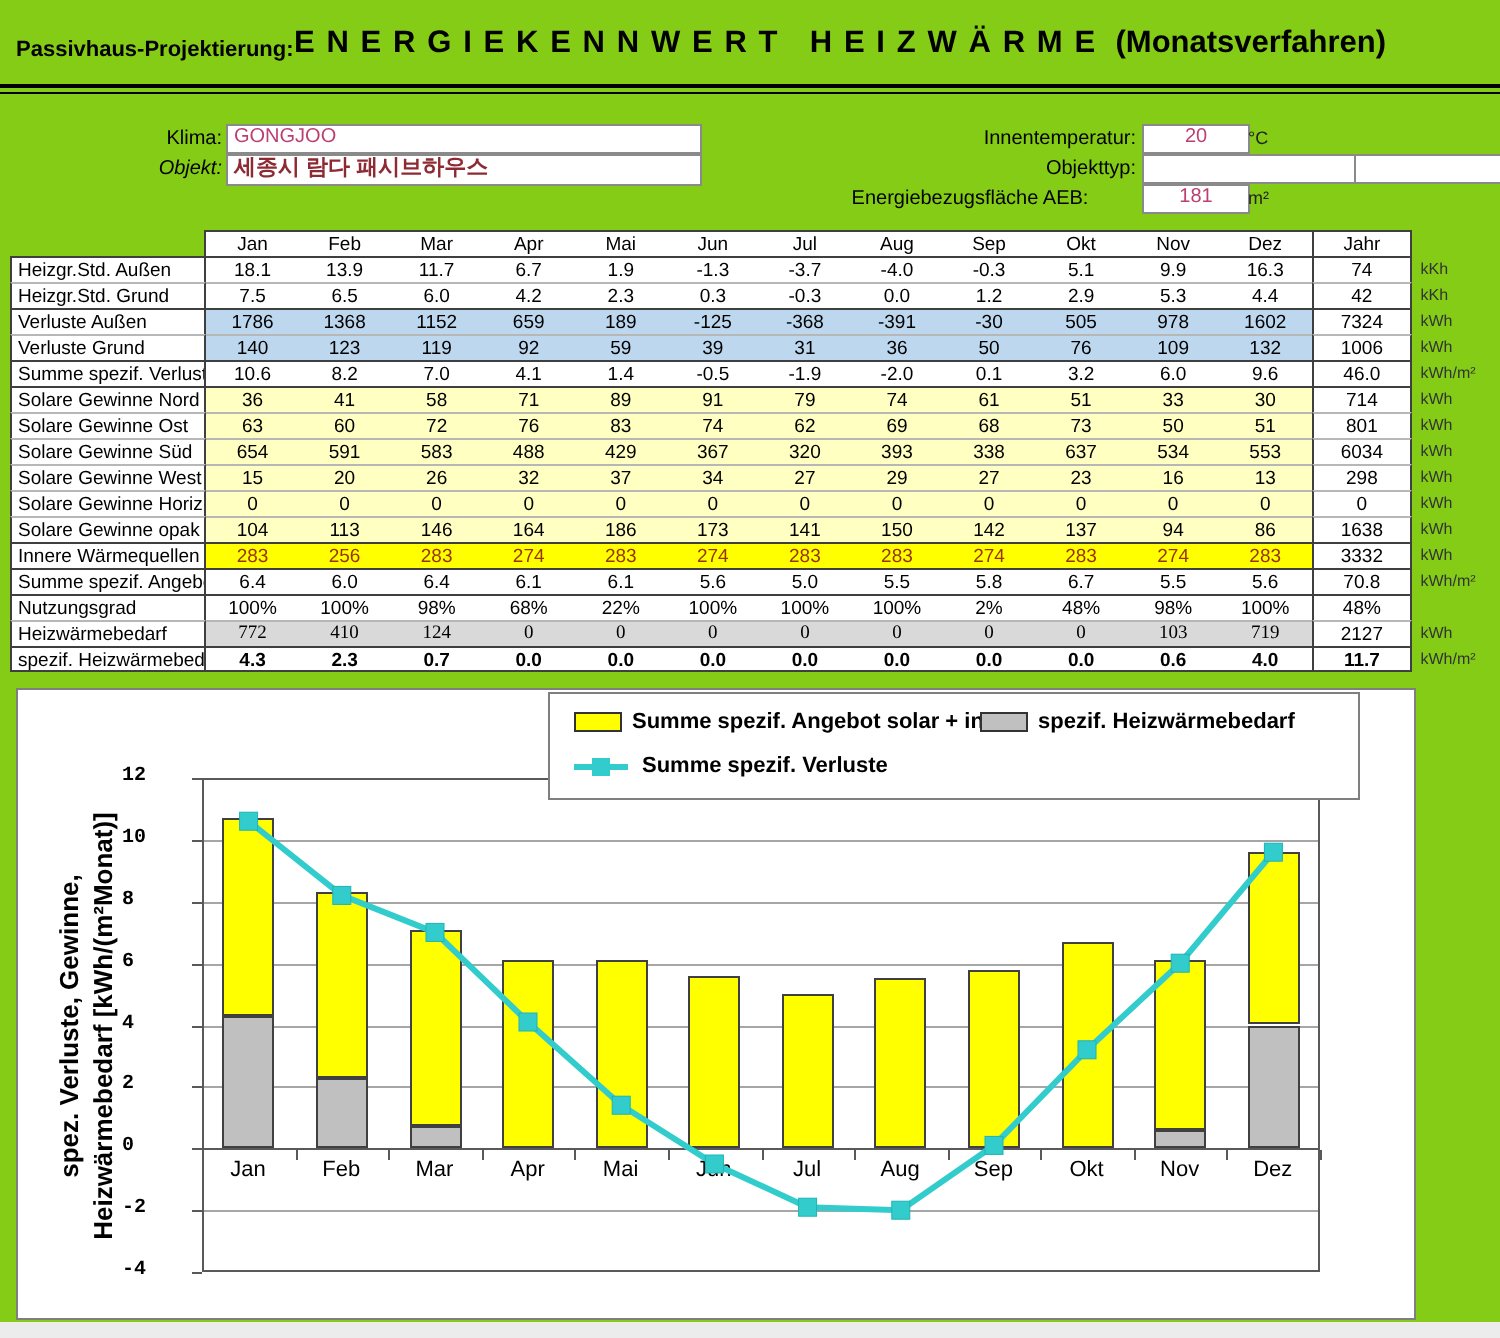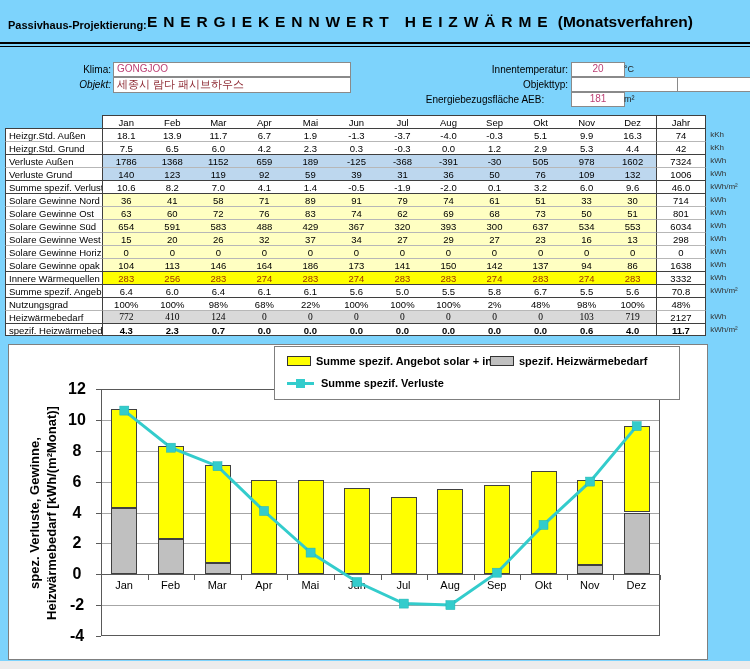--- a/index.html
+++ b/index.html
@@ -1,31 +1,31 @@
 <!DOCTYPE html>
 <html><head>
 <meta charset="utf-8">
 <style>
   html,body{margin:0;padding:0;background:#fff;}
-  .page{position:relative;width:750px;height:669px;background:#7dd3fc;overflow:hidden;
+  .page{position:relative;width:750px;height:669px;background:#84cc16;overflow:hidden;
         font-family:"Liberation Sans","DejaVu Sans",sans-serif;color:#000;}
   .abs{position:absolute;}
 
   
   .app-label{left:8px;top:19px;font-size:11px;font-weight:bold;}
   .title{left:120px;top:13px;width:600px;text-align:center;font-size:15.5px;font-weight:bold;white-space:nowrap;}
   .title .sp{letter-spacing:0.38em;}
   .rule1{left:0;top:42px;width:750px;height:2px;background:#000;}
   .rule2{left:0;top:46px;width:750px;height:1px;background:#000;}
 
   
   .flabel{font-size:10px;text-align:right;white-space:nowrap;}
   .fbox{border:1px solid #8a8a8a;background:#fff;font-size:10px;line-height:12px;padding:0 3px;overflow:hidden;white-space:nowrap;}
   .v-klima{color:#bc3f74;}
-  .v-objekt{color:#8e2a33;font-weight:normal;font-size:11px;}
+  .v-objekt{color:#8e2a33;font-weight:bold;font-size:11px;}
   .v-num{color:#bc3f74;text-align:center;}
   .funit{font-size:9px;color:#222;}
 
   
   .tbl{left:5px;top:115px;width:745px;font-size:9.5px;}
   .t-row{display:flex;height:13px;line-height:13px;}
   .t-lab{width:99px;padding-left:3px;box-sizing:border-box;border-left:1px solid #3f3f3f;border-right:1px solid #3f3f3f;
          white-space:nowrap;overflow:hidden;background:#fff;}
   .t-val{width:46.42px;text-align:center;box-sizing:border-box;background:#fff;}
   .t-year{width:51px;text-align:center;box-sizing:border-box;border-left:1px solid #3f3f3f;border-right:1px solid #3f3f3f;background:#fff;}
@@ -38,21 +38,21 @@
   .r-blue .t-val{background:#bdd7ee;}
   .r-py   .t-val{background:#ffffc2;}
   .r-yel  .t-val{background:#ffff00;color:#993300;}
   .r-gray .t-val{background:#d9d9d9;font-family:Liberation Serif, serif;}
   .r-bold .t-val,.r-bold .t-year{font-weight:bold;}
 
   
   .chartbox{left:8px;top:344px;width:698px;height:314px;border:1px solid #7f7f7f;background:#fff;}
   .grid{position:absolute;left:92px;width:559px;height:1px;background:#a6a6a6;}
   .grid.zero{background:#595959;}
-  .ylab{position:absolute;width:32px;text-align:center;font-size:16px;font-weight:bold;line-height:14px;}
+  .ylab{position:absolute;width:32px;text-align:left;font-size:10px;font-weight:bold;line-height:14px;font-family:Liberation Mono, monospace;}
   .xlab{position:absolute;width:46px;text-align:center;font-size:11px;top:234px;}
   .ytick{position:absolute;width:5px;height:1px;background:#595959;}
   .xtick{position:absolute;width:1px;height:5px;background:#595959;top:230px;}
   .bar{position:absolute;box-sizing:border-box;border:1px solid #404040;}
   .axis-title{left:-135px;top:150px;width:340px;height:36px;transform:rotate(-90deg);
               text-align:center;font-size:13px;font-weight:bold;line-height:17px;white-space:nowrap;}
   .legend{left:265px;top:1px;width:404px;height:52px;border:1px solid #7f7f7f;background:#fff;z-index:5;}
   .leg-item{position:absolute;display:flex;align-items:center;font-size:11px;font-weight:bold;white-space:nowrap;}
   .swatch{width:22px;height:8px;border:1px solid #333;margin-right:5px;}
   .leg-line{position:relative;width:27px;height:3px;background:#33cccc;margin-right:7px;}
@@ -229,21 +229,21 @@
       <div class="t-row r-py bt-thin">
         <div class="t-lab">Solare Gewinne Süd</div>
         <div class="t-val">654</div>
         <div class="t-val">591</div>
         <div class="t-val">583</div>
         <div class="t-val">488</div>
         <div class="t-val">429</div>
         <div class="t-val">367</div>
         <div class="t-val">320</div>
         <div class="t-val">393</div>
-        <div class="t-val">300</div>
+        <div class="t-val">338</div>
         <div class="t-val">637</div>
         <div class="t-val">534</div>
         <div class="t-val">553</div>
         <div class="t-year">6034</div>
         <div class="t-unit">kWh</div>
       </div>
       <div class="t-row r-py bt-thin">
         <div class="t-lab">Solare Gewinne West</div>
         <div class="t-val">15</div>
         <div class="t-val">20</div>

